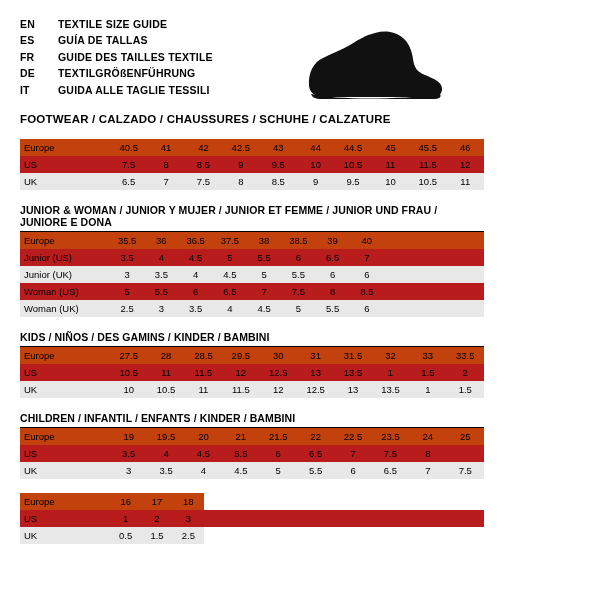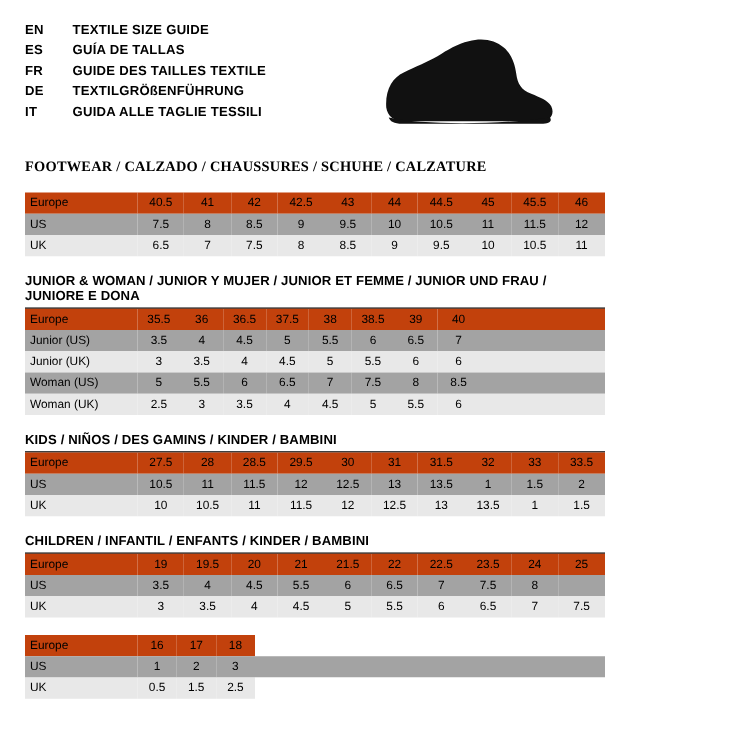--- a/index.html
+++ b/index.html
@@ -48,25 +48,24 @@
 
   .shoe {
     position: absolute;
     right: 36px;
     top: 12px;
     width: 170px;
     height: 78px;
   }
 
   .footwear-line {
-    margin-top: 20px;
+    margin-top: 5px;
     font-size: 11.5px;
     font-weight: bold;
     letter-spacing: 0.2px;
-    font-family: Liberation Serif, serif;
   }
 
   
   .section {
     margin-top: 14px;
   }
   .section-title {
     font-size: 10.5px;
     font-weight: bold;
     padding-bottom: 3px;
@@ -92,21 +91,21 @@
   table.size td.val {
     text-align: center;
   }
   tr.shaded td {
     background: #c2410c;
   }
   tr.alt td {
     background: #e8e8e8;
   }
   tr.plain td {
-    background: #a3a3a3;
+    background: #b91c1c;
   }
 </style>
 </head>
 <body>
 
 <div class="page">
 
   <div class="header">
     <table class="lang-table">
       <tbody>

